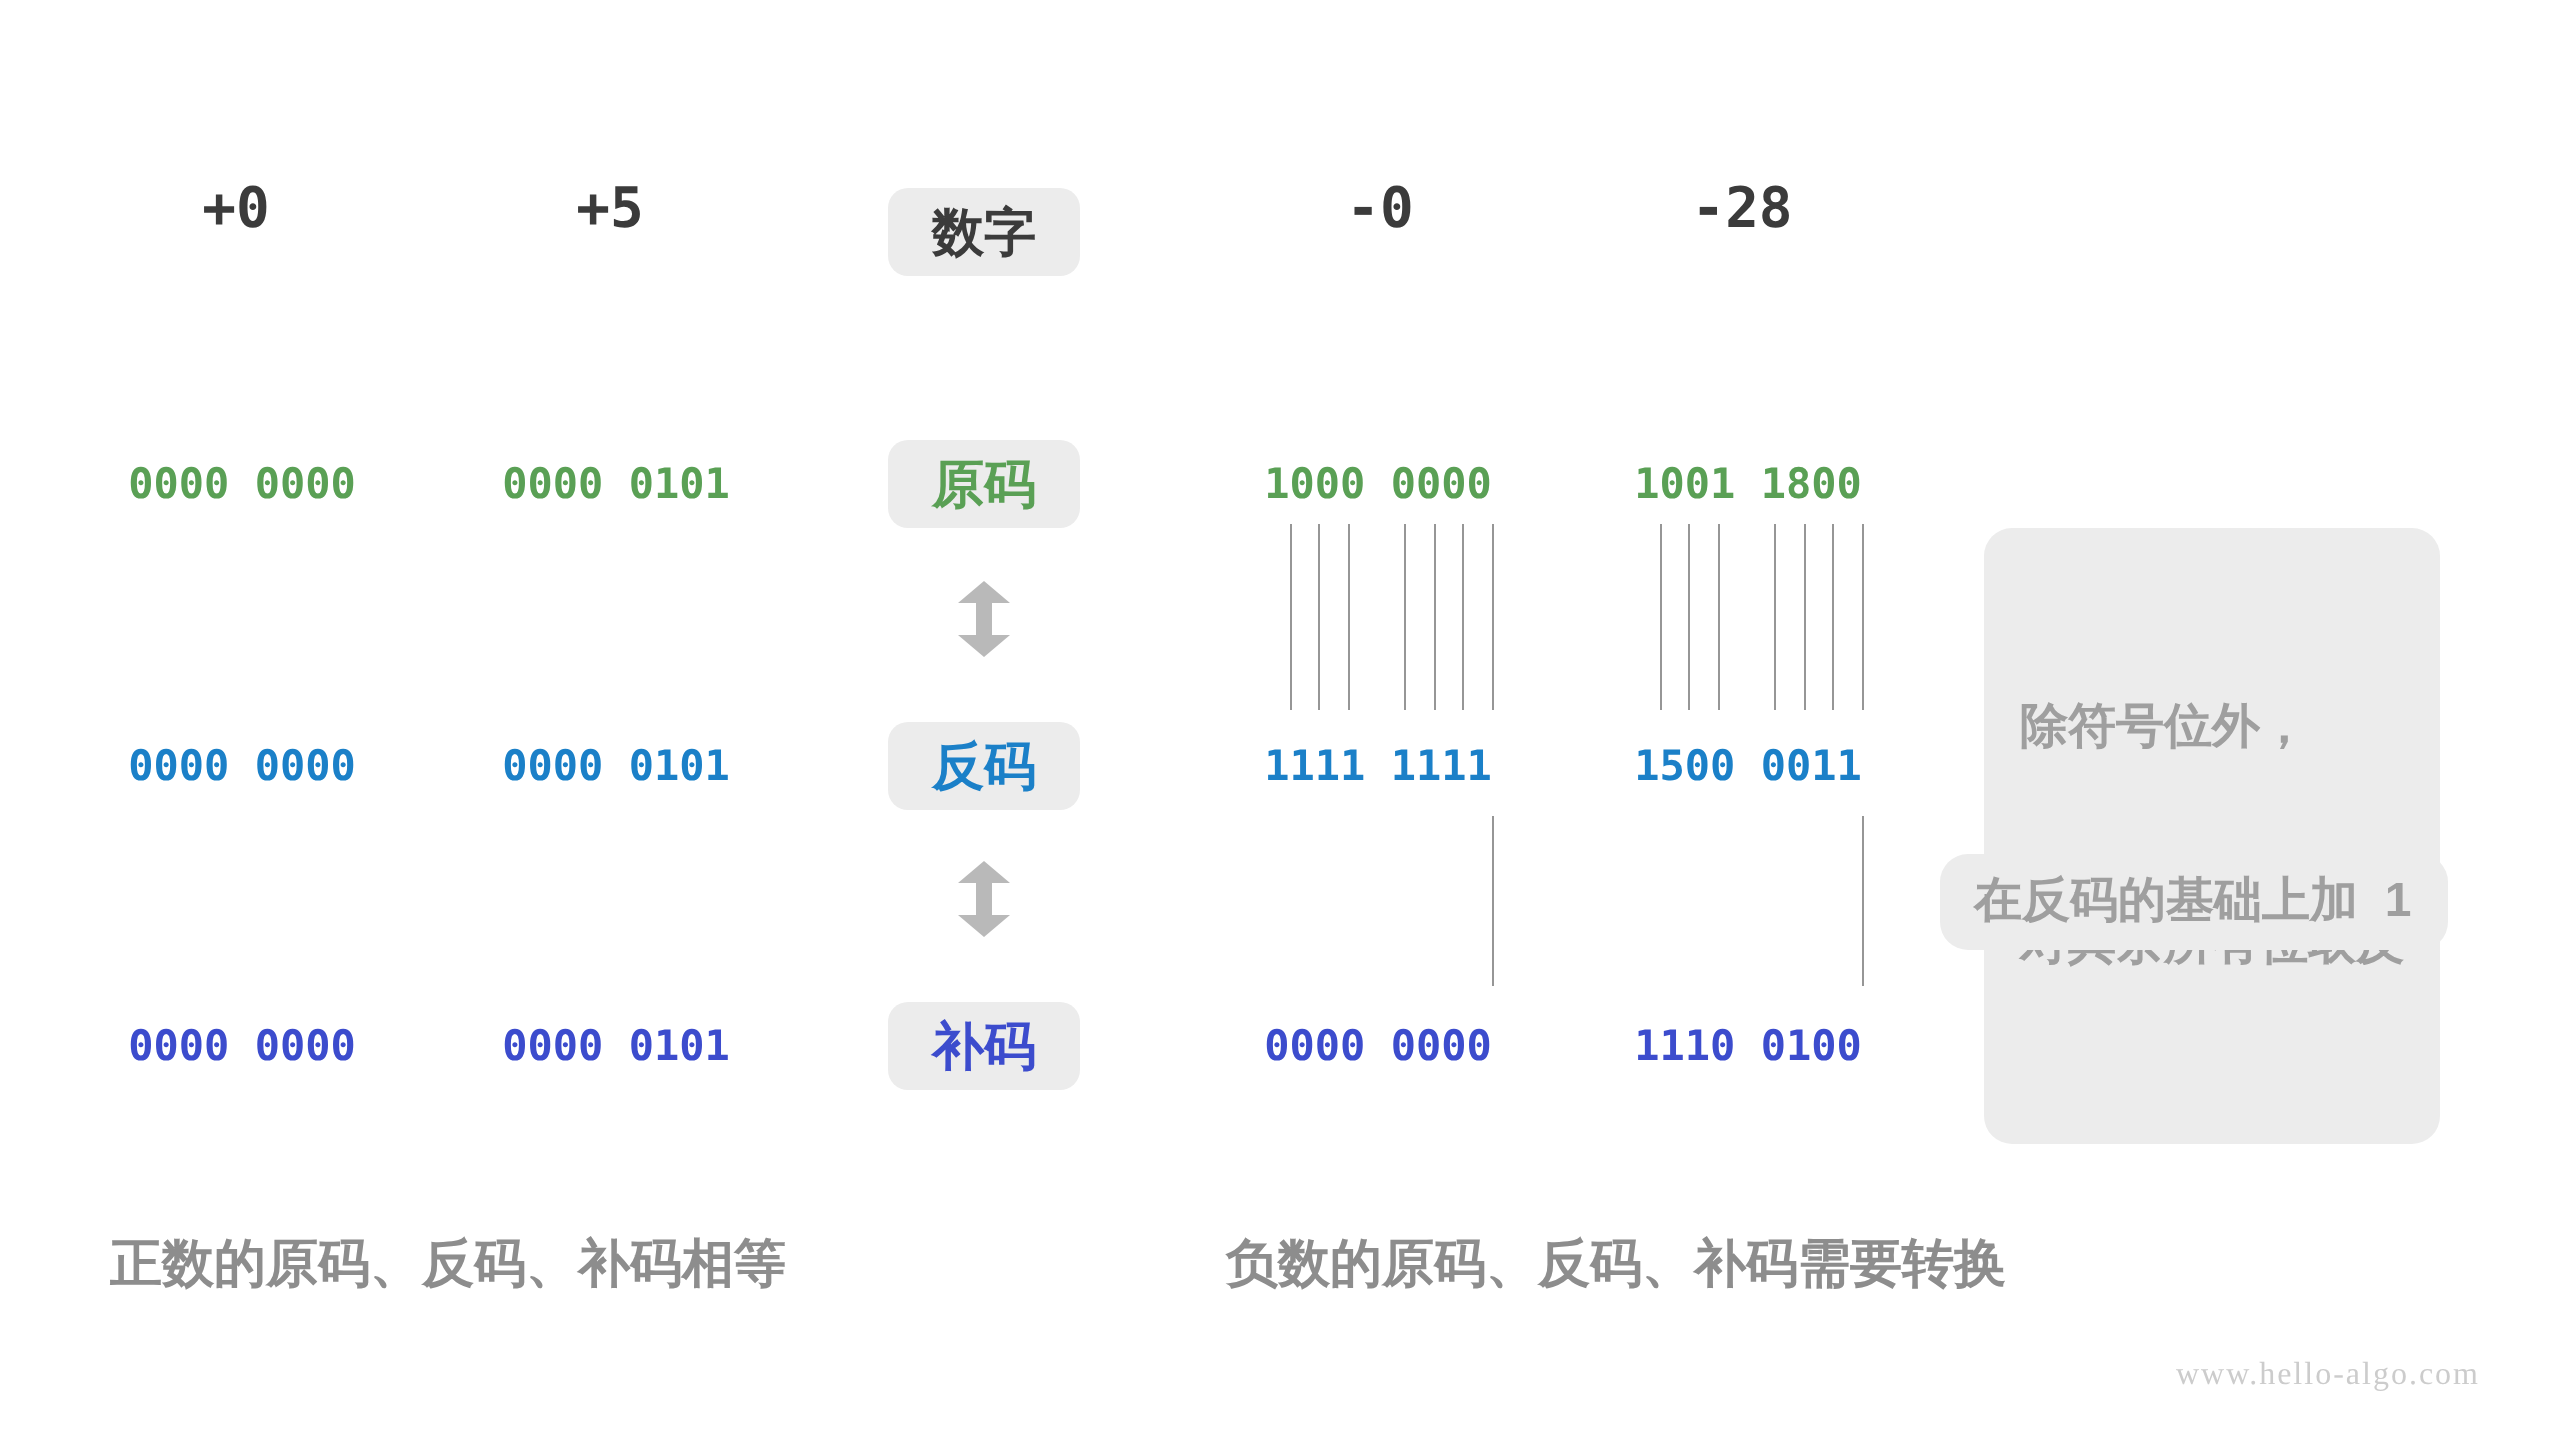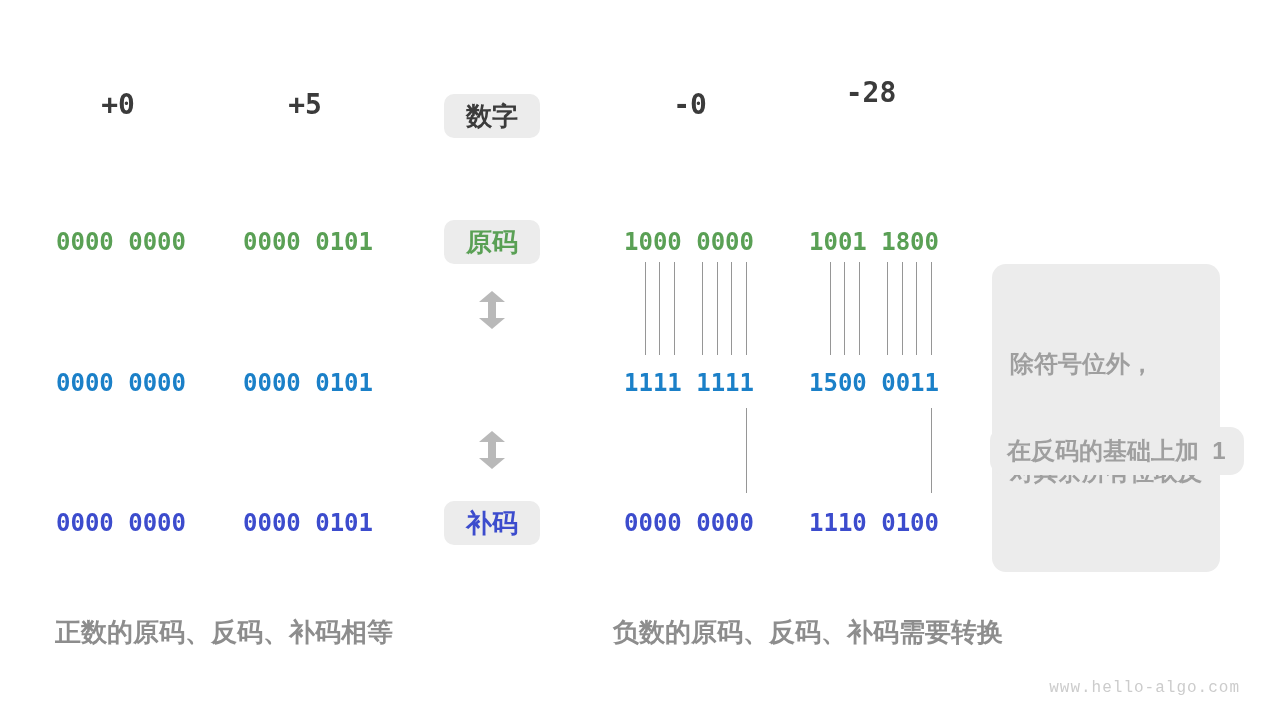--- a/index.html
+++ b/index.html
@@ -10,21 +10,21 @@
   .cell{
     position:absolute;transform:translate(-50%,-50%);
     white-space:pre;
   }
   .num{
     font-family:"DejaVu Sans Mono",monospace;font-weight:bold;
     font-size:28px;color:var(--dark);
   }
   .bin{
     font-family:"DejaVu Sans Mono",monospace;font-weight:bold;
-    font-size:24px;letter-spacing:0px;
+    font-size:21px;letter-spacing:0px;
   }
   .green{color:var(--green);}
   .blue{color:var(--blue);}
   .indigo{color:var(--indigo);}
   .badge{
     position:absolute;transform:translate(-50%,-50%);
     background:var(--badge_bg);border-radius:10px;
     padding:8px 22px;font-size:26px;font-weight:bold;line-height:28px;
     white-space:nowrap;
   }
@@ -38,34 +38,34 @@
     position:absolute;background:var(--badge_bg);border-radius:14px;
     color:var(--gray_text);font-weight:bold;font-size:24px;line-height:36px;
     padding:10px 18px;white-space:pre;
   }
   .note.single{padding:6px 18px;}
   .caption{
     position:absolute;transform:translateY(-50%);
     color:var(--caption);font-weight:bold;font-size:26px;white-space:nowrap;
   }
   .watermark{
-    position:absolute;font-family:Liberation Mono, monospace;
+    position:absolute;font-family:Liberation Serif, serif;
     font-size:16px;color:var(--watermark);letter-spacing:1px;
   }
 </style>
 </head>
 <body>
 
 <div class="canvas">
 
   <div class="cell num" style="left:118px;top:104px;">+0</div>
   <div class="cell num" style="left:305px;top:104px;">+5</div>
   <div class="badge" style="left:492px;top:104px;color:var(--dark);margin-top:12px;">数字</div>
   <div class="cell num" style="left:690px;top:104px;">-0</div>
-  <div class="cell num" style="left:871px;top:92px;">-28</div>
+  <div class="cell num" style="left:871px;top:104px;">-28</div>
 
   <div class="cell bin green" style="left:121px;top:242px;">0000 0000</div>
   <div class="cell bin green" style="left:308px;top:242px;">0000 0101</div>
   <div class="badge green" style="left:492px;top:242px;">原码</div>
   <div class="cell bin green" style="left:689px;top:242px;text-align:right;">1000 0000</div>
   <div class="cell bin green" style="left:874px;top:242px;">1001 1800</div>
 
   <div class="tick" style="left:645px;top:262px;height:93px;"></div>
   <div class="tick" style="left:659px;top:262px;height:93px;"></div>
   <div class="tick" style="left:674px;top:262px;height:93px;"></div>
@@ -82,20 +82,21 @@
   <div class="tick" style="left:931px;top:262px;height:93px;"></div>
 
   <div class="arrow" style="left:492px;top:312px;">
     <svg width="26" height="38" viewBox="0 0 26 38">
       <polygon points="13,0 26,11 17,11 17,27 26,27 13,38 0,27 9,27 9,11 0,11" fill="var(--arrow)"></polygon>
     </svg>
   </div>
 
   <div class="cell bin blue" style="left:121px;top:383px;">0000 0000</div>
   <div class="cell bin blue" style="left:308px;top:383px;">0000 0101</div>
+  <div class="badge blue" style="left:492px;top:383px;">反码</div>
   <div class="cell bin blue" style="left:689px;top:383px;">1111 1111</div>
   <div class="cell bin blue" style="left:874px;top:383px;">1500 0011</div>
 
   <div class="tick" style="left:746px;top:408px;height:85px;"></div>
   <div class="tick" style="left:931px;top:408px;height:85px;"></div>
 
   <div class="arrow" style="left:492px;top:452px;">
     <svg width="26" height="38" viewBox="0 0 26 38">
       <polygon points="13,0 26,11 17,11 17,27 26,27 13,38 0,27 9,27 9,11 0,11" fill="var(--arrow)"></polygon>
     </svg>
@@ -104,20 +105,20 @@
   <div class="cell bin indigo" style="left:121px;top:523px;">0000 0000</div>
   <div class="cell bin indigo" style="left:308px;top:523px;">0000 0101</div>
   <div class="badge indigo" style="left:492px;top:523px;">补码</div>
   <div class="cell bin indigo" style="left:689px;top:523px;">0000 0000</div>
   <div class="cell bin indigo" style="left:874px;top:523px;">1110 0100</div>
 
   <div class="note" style="left:992px;top:264px;">
     <div>除符号位外，</div>
     <div>对其余所有位取反</div>
   </div>
-  <div class="note single" style="left:990px;top:427px;padding-left:17px;">在反码的基础上加  1</div>
+  <div class="note single" style="left:970px;top:427px;padding-left:17px;">在反码的基础上加  1</div>
 
   <div class="caption" style="left:55px;top:632px;">正数的原码、反码、补码相等</div>
   <div class="caption" style="left:613px;top:632px;">负数的原码、反码、补码需要转换</div>
 
   <div class="watermark" style="right:40px;top:679px;">www.hello-algo.com</div>
 
 </div>
 
 </body></html>

